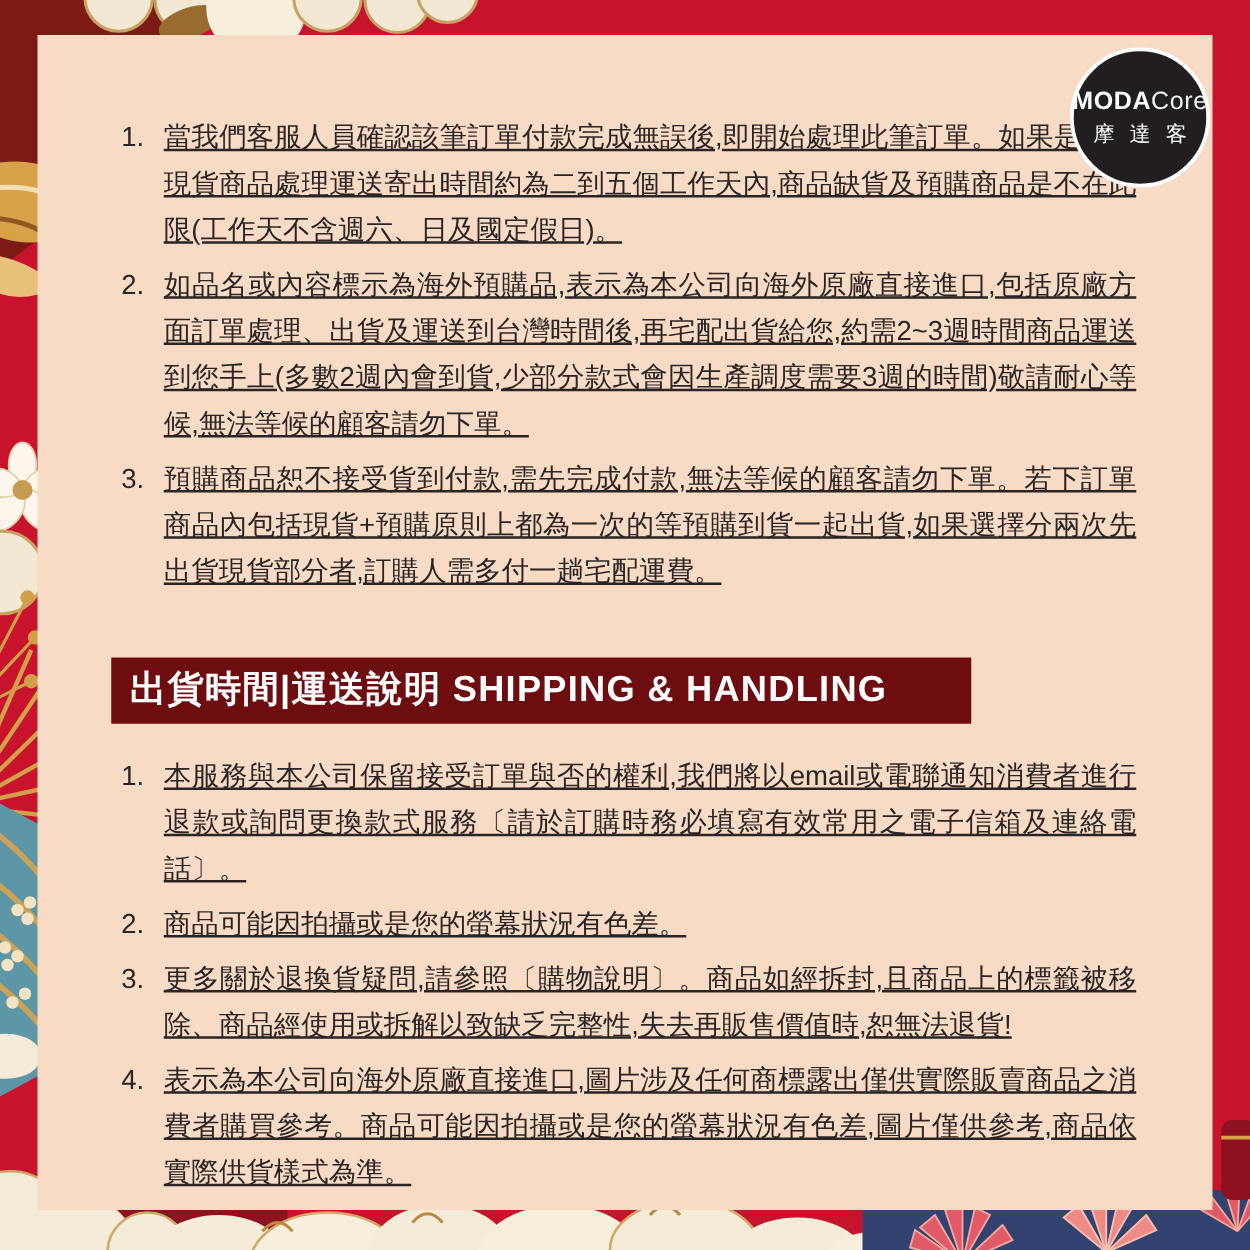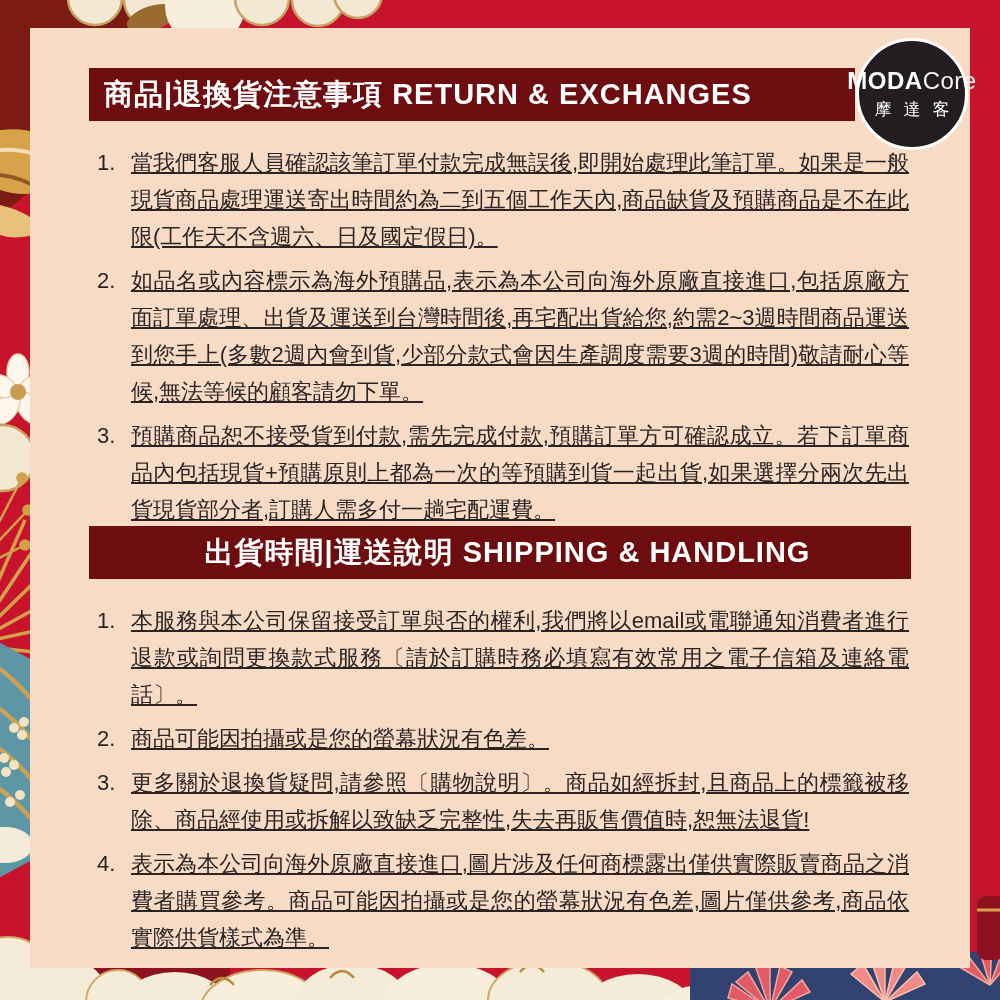--- a/index.html
+++ b/index.html
@@ -19,37 +19,37 @@
   .section-1 { top:40px; }
   .section-2 { top:498px; }
 
   .hdr {
     background:#6e0d10; color:#ffffff; font-weight:bold;
     font-size:29px; height:53px; line-height:53px;
     padding-left:15px; letter-spacing:1px;
     white-space:nowrap; overflow:hidden; box-sizing:border-box;
   }
   .section-1 .hdr { width:766px; }
-  .section-2 .hdr { width:822px;text-align:center; }
+  .section-2 .hdr { width:688px; }
 
   .policy-list {
     margin-top:23px; padding-left:8px; width:812px;
     color:#2a2425; font-size:22px; line-height:37px;
   }
   .policy-item { display:flex; margin-bottom:7px; }
   .policy-item .num { flex:none; width:34px; }
   .policy-item .txt { flex:1; text-align:justify;text-decoration:underline; }
 
   .logo {
     position:absolute; left:826px; top:10px; width:106px; height:106px;
     border-radius:50%; background:#221e1f; border:3px solid #ffffff;
     z-index:3; display:flex; flex-direction:column; align-items:center;
     justify-content:center; color:#ffffff;
   }
-  .logo-line1 { font-size:24px; letter-spacing:.5px; white-space:nowrap; }
+  .logo-line1 { font-size:20px; letter-spacing:.5px; white-space:nowrap; }
   .logo-line1 .b { font-weight:bold; }
   .logo-line1 .l { font-weight:normal; opacity:.95; }
   .logo-line2 { font-size:17px; letter-spacing:12px; padding-left:12px; margin-top:3px; white-space:nowrap; }
 </style>
 </head>
 <body>
 
 <svg class="bg-svg" width="1000" height="1000" viewBox="0 0 1000 1000">
   <rect x="0" y="0" width="1000" height="1000" fill="#c8132d"></rect>
 
@@ -175,33 +175,32 @@
 <div class="card">
 
   <div class="logo">
     <div class="logo-line1">
       <span class="b">MODA</span><span class="l">Core</span>
     </div>
     <div class="logo-line2">摩達客</div>
   </div>
 
   <div class="section section-1">
-    <div class="hdr">商品|退換貨注意事項 RETURN &amp; EXCHANGES</div>
     <div class="policy-list">
         <div class="policy-item">
         <span class="num">1.</span>
         <span class="txt">當我們客服人員確認該筆訂單付款完成無誤後,即開始處理此筆訂單。如果是一般現貨商品處理運送寄出時間約為二到五個工作天內,商品缺貨及預購商品是不在此限(工作天不含週六、日及國定假日)。</span>
       </div>
         <div class="policy-item">
         <span class="num">2.</span>
         <span class="txt">如品名或內容標示為海外預購品,表示為本公司向海外原廠直接進口,包括原廠方面訂單處理、出貨及運送到台灣時間後,再宅配出貨給您,約需2~3週時間商品運送到您手上(多數2週內會到貨,少部分款式會因生產調度需要3週的時間)敬請耐心等候,無法等候的顧客請勿下單。</span>
       </div>
         <div class="policy-item">
         <span class="num">3.</span>
-        <span class="txt">預購商品恕不接受貨到付款,需先完成付款,預購訂單方可確認成立。若下訂單商品內包括現貨+預購原則上都為一次的等預購到貨一起出貨,如果選擇分兩次先出貨現貨部分者,訂購人需多付一趟宅配運費。</span>
+        <span class="txt">預購商品恕不接受貨到付款,需先完成付款,無法等候的顧客請勿下單。若下訂單商品內包括現貨+預購原則上都為一次的等預購到貨一起出貨,如果選擇分兩次先出貨現貨部分者,訂購人需多付一趟宅配運費。</span>
       </div>
       </div>
   </div>
 
   <div class="section section-2">
     <div class="hdr">出貨時間|運送說明 SHIPPING &amp; HANDLING</div>
     <div class="policy-list">
         <div class="policy-item">
         <span class="num">1.</span>
         <span class="txt">本服務與本公司保留接受訂單與否的權利,我們將以email或電聯通知消費者進行退款或詢問更換款式服務〔請於訂購時務必填寫有效常用之電子信箱及連絡電話〕。</span>

